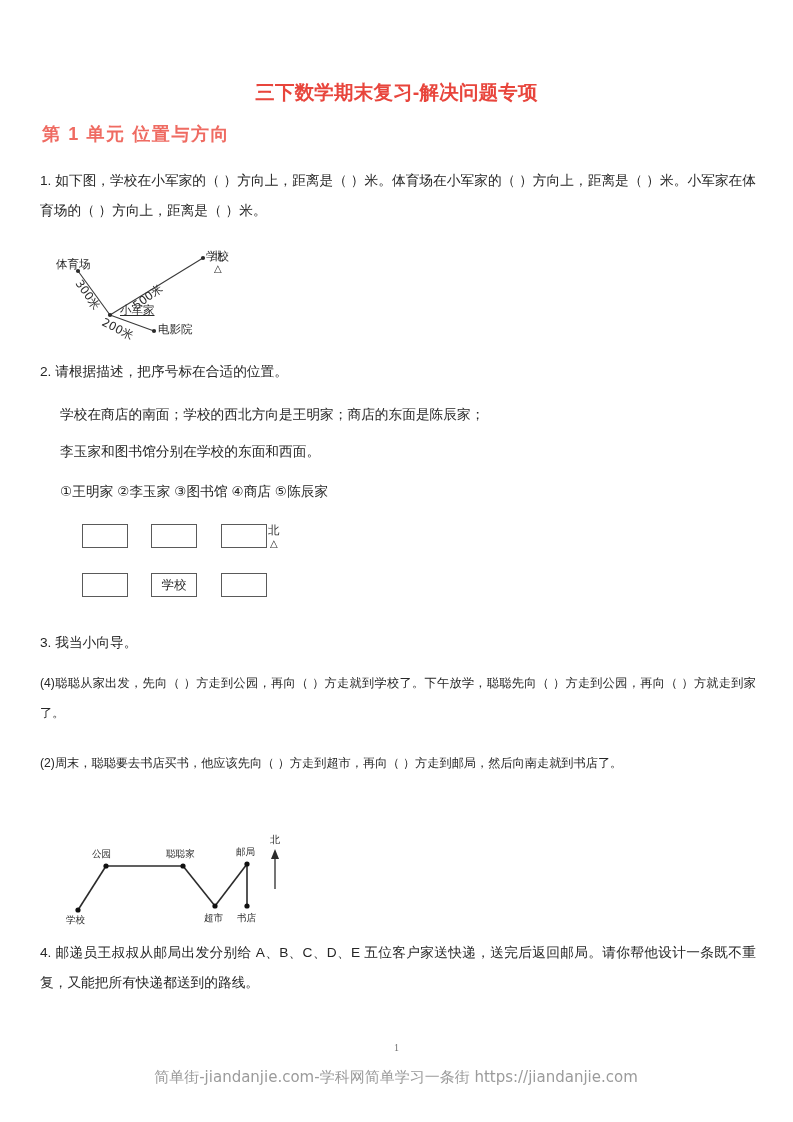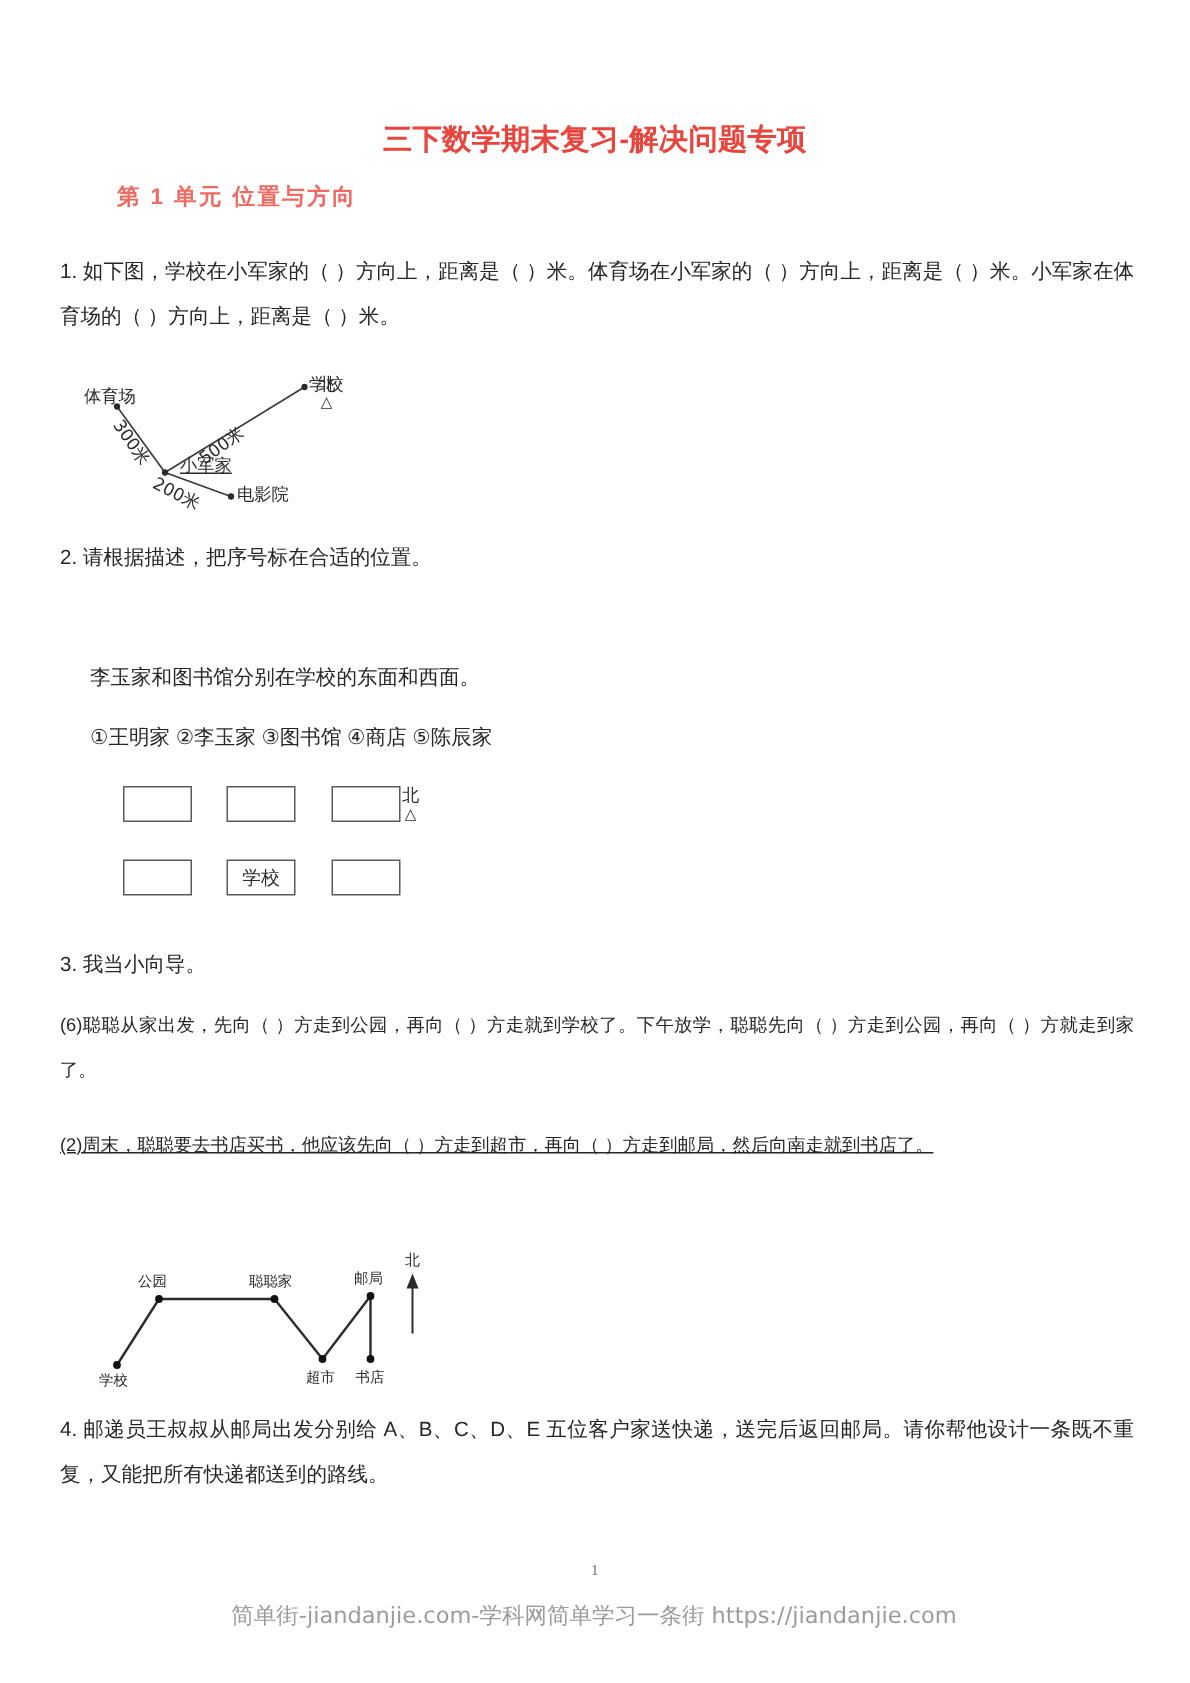--- a/index.html
+++ b/index.html
@@ -31,25 +31,24 @@
     font-weight: bold;
     color: #e8453c;
     letter-spacing: 0.2px;
   }
 
   
   .unit-heading {
     position: absolute;
     top: 122px;
     left: 42px;
-    font-size: 15px;
+    font-size: 18px;
     font-weight: bold;
     color: #ef6b62;
     letter-spacing: 1.6px;
-    margin-left: 36px;
   }
 
   
   .qtext {
     position: absolute;
     left: 40px;
     width: 716px;
     font-size: 13.7px;
     line-height: 30px;
     color: #262626;
@@ -219,40 +218,41 @@
 
     <span class="d1-label rot-200" style="left:58px; top:72px;">200米</span>
   </div>
 
   <div class="north-1">
     <span>北</span>
     <span class="tri">△</span>
   </div>
 
   <div class="qtext" style="top:357px;">2. 请根据描述，把序号标在合适的位置。</div>
+  <div class="qtext indent" style="top:400px;">学校在商店的南面；学校的西北方向是王明家；商店的东面是陈辰家；</div>
   <div class="qtext indent" style="top:437px;">李玉家和图书馆分别在学校的东面和西面。</div>
   <div class="qtext indent" style="top:477px;">①王明家 ②李玉家 ③图书馆 ④商店 ⑤陈辰家</div>
 
   <div class="boxgrid">
     <div class="bx r0 c0"></div>
     <div class="bx r0 c1"></div>
     <div class="bx r0 c2"></div>
     <div class="bx r1 c0"></div>
     <div class="bx r1 c1">学校</div>
     <div class="bx r1 c2"></div>
   </div>
 
   <div class="north-2">
     <span>北</span>
     <span class="tri">△</span>
   </div>
 
   <div class="qtext" style="top:628px;">3. 我当小向导。</div>
-  <div class="qtext small-num" style="top:668px;">(6)聪聪从家出发，先向（    ）方走到公园，再向（     ）方走就到学校了。下午放学，聪聪先向（     ）方走到公园，再向（    ）方就走到家了。</div>
-  <div class="qtext small-num" style="top:748px;text-decoration:underline;">(2)周末，聪聪要去书店买书，他应该先向（     ）方走到超市，再向（     ）方走到邮局，然后向南走就到书店了。</div>
+  <div class="qtext small-num" style="top:668px;">(4)聪聪从家出发，先向（    ）方走到公园，再向（     ）方走就到学校了。下午放学，聪聪先向（     ）方走到公园，再向（    ）方就走到家了。</div>
+  <div class="qtext small-num" style="top:748px;">(2)周末，聪聪要去书店买书，他应该先向（     ）方走到超市，再向（     ）方走到邮局，然后向南走就到书店了。</div>
 
   <div class="diagram2">
     <svg width="260" height="98" viewBox="0 0 260 98">
       <line x1="20" y1="78" x2="48" y2="34" stroke="#2b2b2b" stroke-width="1.6"></line>
       <line x1="48" y1="34" x2="125" y2="34" stroke="#2b2b2b" stroke-width="1.6"></line>
       <line x1="125" y1="34" x2="157" y2="74" stroke="#2b2b2b" stroke-width="1.6"></line>
       <line x1="157" y1="74" x2="189" y2="32" stroke="#2b2b2b" stroke-width="1.6"></line>
       <line x1="189" y1="32" x2="189" y2="74" stroke="#2b2b2b" stroke-width="1.6"></line>
 
       <circle cx="20" cy="78" r="2.6" fill="#111"></circle>

